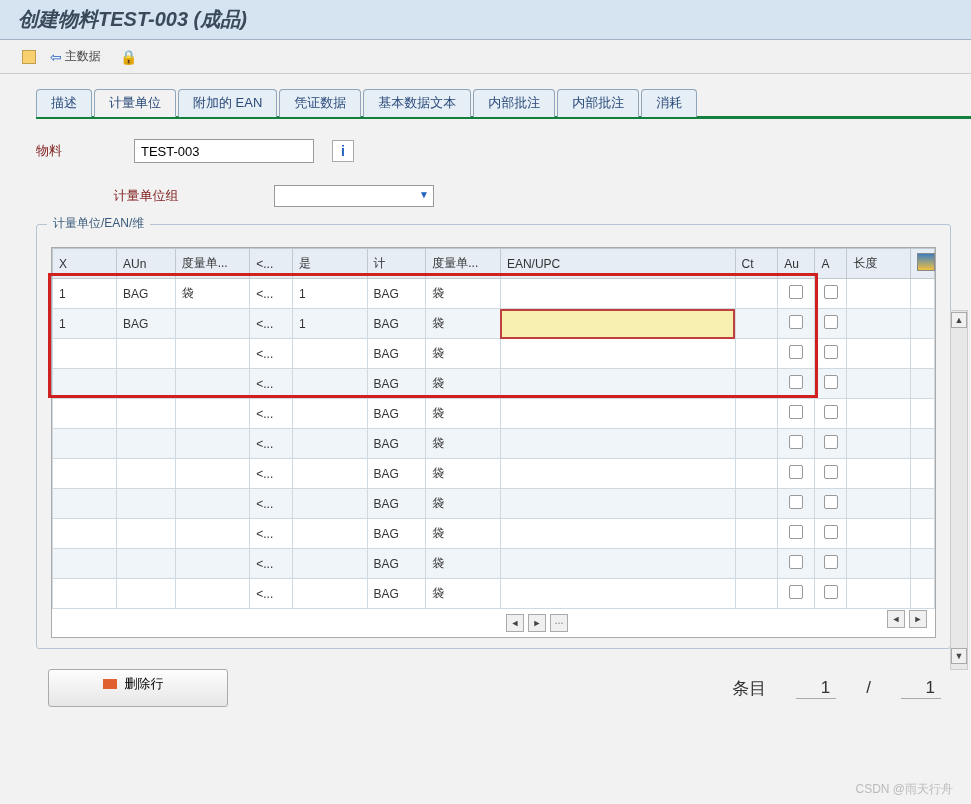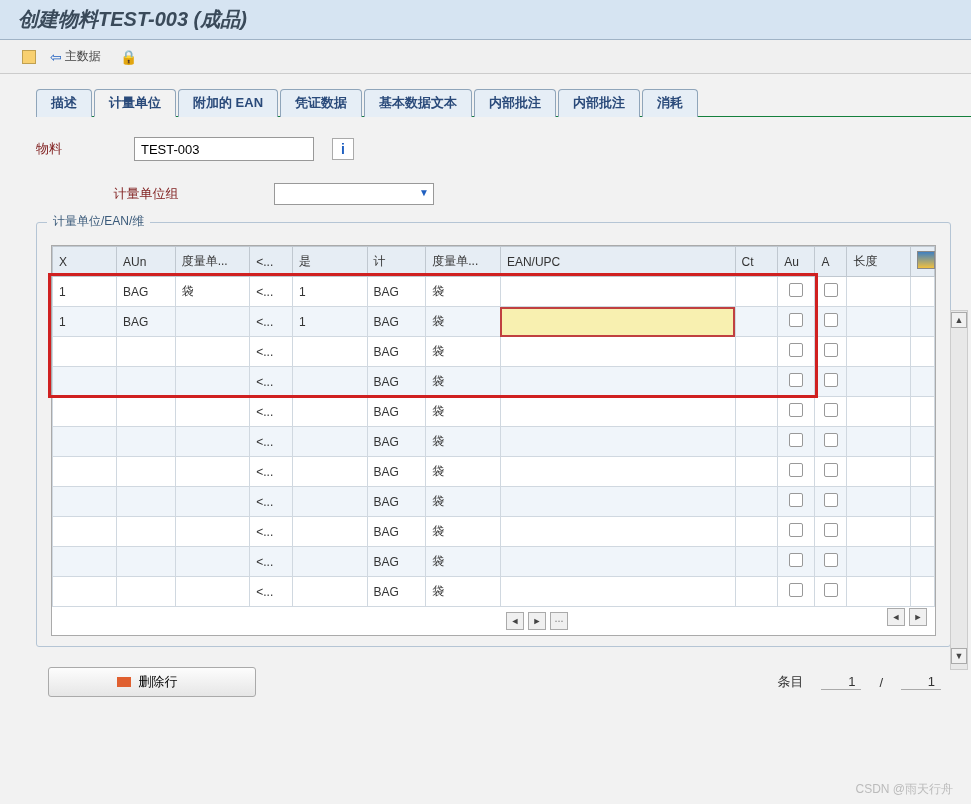--- a/index.html
+++ b/index.html
@@ -4,21 +4,21 @@
 <style>
 * { box-sizing: border-box; margin: 0; padding: 0; font-family: Arial, "Microsoft YaHei", sans-serif; }
 body { background: #f2f2f2; width: 971px; height: 804px; overflow: hidden; position: relative; }
 .titlebar { background: #d6e4f2; padding: 6px 18px; border-bottom: 1px solid #a0b3c6; }
 .titlebar h1 { font-size: 20px; font-style: italic; font-weight: bold; color: #3a4a5a; }
 .toolbar { background: #f0f0f0; padding: 6px 18px; border-bottom: 1px solid #ccc; display: flex; align-items: center; gap: 6px; }
 .toolbar .icon-btn { display: inline-flex; align-items: center; gap: 3px; font-size: 12px; color: #444; padding: 2px 4px; cursor: pointer; }
 .lock-icon { margin-left: 10px; color: #666; font-size: 14px; }
 .poly-icon { width: 14px; height: 14px; background: #f8d070; border: 1px solid #c0a050; }
 .arrow-icon { color: #2060c0; font-size: 14px; }
-.tabstrip { display: flex; margin: 14px 0 0 36px; border-bottom: 1px solid #15803d; font-weight: bold; }
+.tabstrip { display: flex; margin: 14px 0 0 36px; border-bottom: 3px solid #15803d; }
 .tab { padding: 4px 14px; font-size: 13px; color: #2a4a7a; background: #e6eef6; border: 1px solid #8fa5ba; border-bottom: none; margin-right: 2px; border-radius: 4px 4px 0 0; cursor: pointer; position: relative; top: 1px; }
 .tab.active { background: #f2f2f2; border-bottom: 1px solid #f2f2f2; }
 .content { padding: 20px 20px 10px 36px; }
 .field-row { display: flex; align-items: center; gap: 18px; margin-bottom: 8px; }
 .field-lbl { font-size: 13px; color: #7f1d1d; width: 80px; }
 .input { background: #fff; border: 1px solid #999; padding: 3px 6px; font-size: 13px; height: 24px; }
 .input.material { width: 180px; }
 .input.desc { width: 470px; }
 .info-icon { width: 22px; height: 22px; display: flex; align-items: center; justify-content: center; background: #fff; border: 1px solid #aaa; color: #2060c0; font-weight: bold; font-size: 14px; cursor: pointer; }
 .group-box { border: 1px solid #b5c5d5; border-radius: 3px; margin-top: 17px; position: relative; }
@@ -34,23 +34,23 @@
 .chk { width: 14px; height: 14px; border: 1px solid #999; background: #fff; border-radius: 2px; display: inline-block; }
 .ean-cell { background: #f8f0b0 !important; outline: 2px solid #c04040; outline-offset: -2px; }
 .highlight-box { position: absolute; border: 3px solid #d02020; pointer-events: none; }
 .hl1 { left: 48px; top: 273px; width: 770px; height: 125px; }
 .col-picker { width: 18px; height: 18px; background: linear-gradient(#4080c0,#f0c040); border: 1px solid #888; display: inline-block; }
 .scroll-v { position: absolute; right: 3px; top: 310px; width: 18px; height: 360px; background: #e8e8e8; border: 1px solid #ccc; }
 .scroll-btn { width: 16px; height: 16px; background: #f0f0f0; border: 1px solid #aaa; margin: 1px auto; display: flex; align-items: center; justify-content: center; font-size: 9px; color: #444; }
 .hscroll { display: flex; gap: 4px; padding: 4px; justify-content: flex-start; }
 .hscroll .scroll-btn { width: 18px; height: 18px; }
 .bottom-bar { display: flex; align-items: center; padding: 10px 30px 10px 48px; gap: 20px; }
-.del-btn { background: linear-gradient(#fdfdfd,#e6e6e6); border: 1px solid #aaa; border-radius: 3px; padding: 5px 40px 5px 30px; font-size: 13px; display: flex; align-items: center; gap: 8px; cursor: pointer; width: 208px; justify-content: center; }
+.del-btn { background: linear-gradient(#fdfdfd,#e6e6e6); border: 1px solid #aaa; border-radius: 3px; padding: 5px 40px 13px 30px; font-size: 13px; display: flex; align-items: center; gap: 8px; cursor: pointer; width: 180px; justify-content: center; }
 .del-icon { width: 14px; height: 10px; background: #e06030; position: relative; }
-.pager { margin-left: auto; font-size: 13px; color: #333; display: flex; align-items: center; gap: 18px; }
+.pager { margin-left: auto; font-size: 17px; color: #333; display: flex; align-items: center; gap: 30px; }
 .pager .num { display: inline-block; width: 40px; text-align: right; border-bottom: 1px solid #aaa; padding-right: 6px; }
 .watermark { position: absolute; right: 18px; bottom: 6px; font-size: 12px; color: #bbb; }
 </style>
 </head>
 <body>
 
 <div class="titlebar">
   <h1>创建物料TEST-003 (成品)</h1>
 </div>
 

